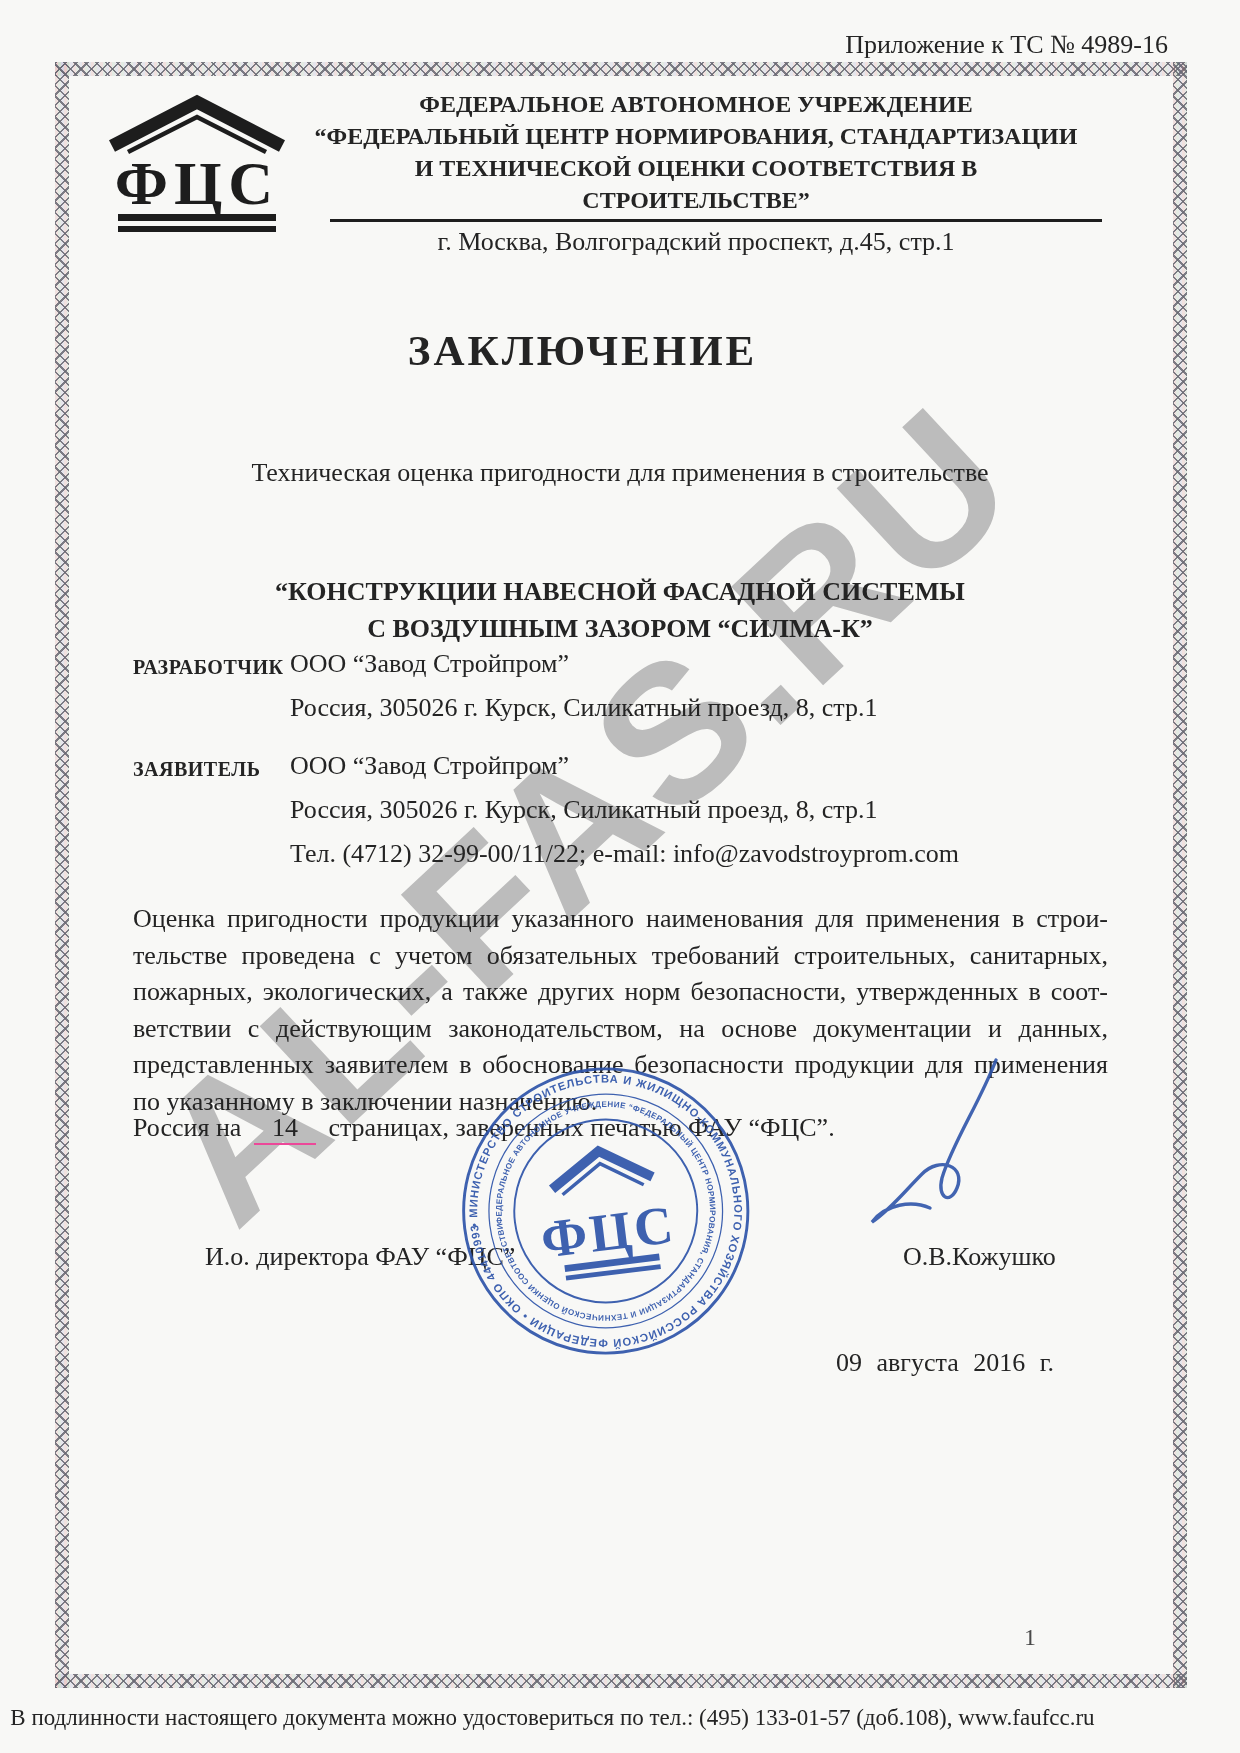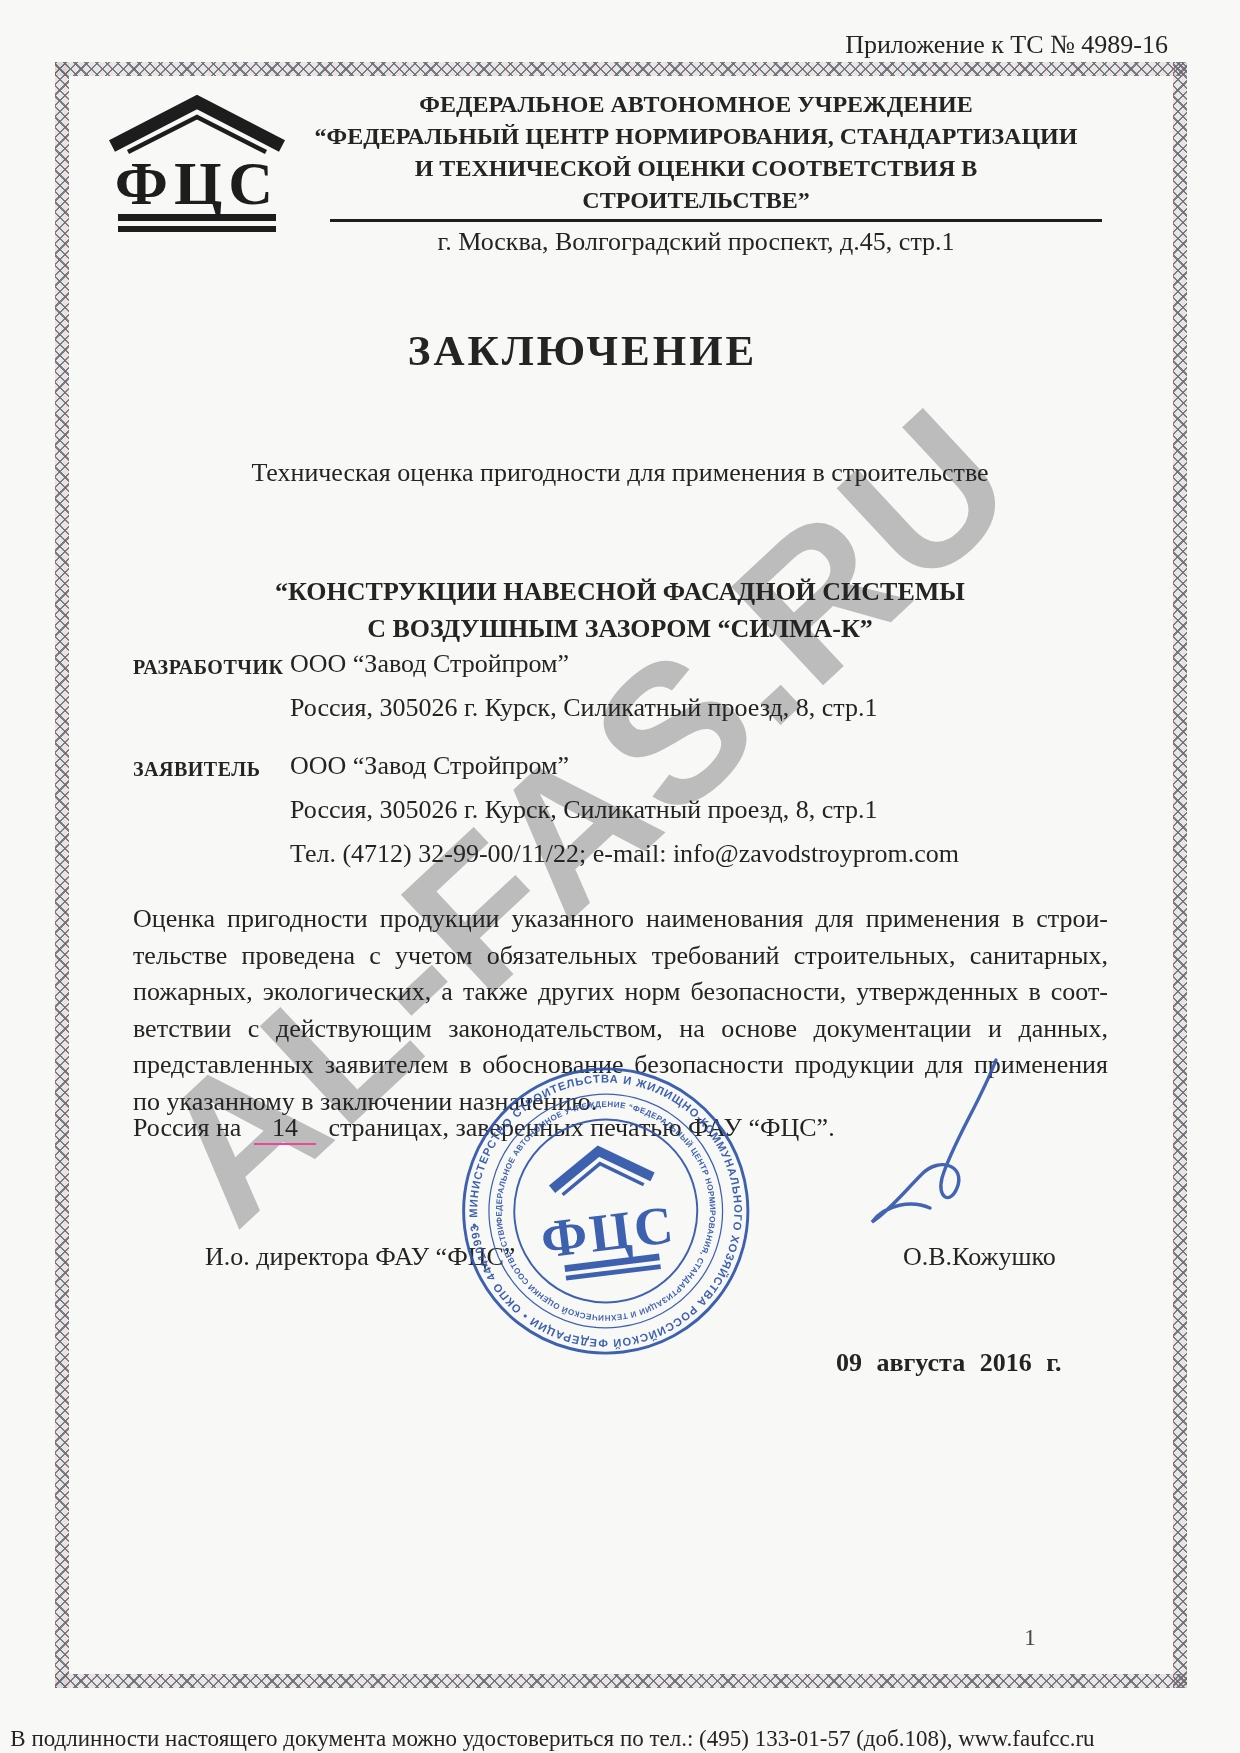--- a/index.html
+++ b/index.html
@@ -56,23 +56,23 @@
   .body-line{text-align:justify;text-align-last:justify;}
   .body-line.last{text-align-last:left;}
   .total-line{position:absolute;left:133px;top:1113px;font-size:26px;z-index:2;}
   .pages-value{display:inline-block;min-width:62px;text-align:center;
     border-bottom:2px solid #ec4899;margin:0 6px;}
   
   .signer-position{position:absolute;left:205px;top:1242px;font-size:26px;z-index:2;}
   .signer-name{position:absolute;left:903px;top:1242px;font-size:26px;z-index:2;}
   .stamp{position:absolute;left:460px;top:1065px;z-index:3;transform:rotate(-7deg);opacity:0.92;}
   .signature{position:absolute;left:828px;top:1052px;z-index:4;opacity:0.9;}
-  .date-line{position:absolute;left:836px;top:1348px;font-size:26px;z-index:2;word-spacing:8px;font-weight:bold;}
+  .date-line{position:absolute;left:836px;top:1348px;font-size:26px;z-index:2;word-spacing:8px;}
   .page-number{position:absolute;left:1024px;top:1624px;font-size:24px;color:#4a4a4a;z-index:2;}
-  .footer-note{position:absolute;left:0;top:1705px;width:1105px;text-align:center;font-size:23px;z-index:2;margin-top:21px;}
+  .footer-note{position:absolute;left:0;top:1705px;width:1105px;text-align:center;font-size:23px;z-index:2;}
 </style>
 </head>
 <body>
 
 <div class="page">
 
   <div class="watermark">AL-FAS.RU</div>
 
   <div class="annex">Приложение к ТС № 4989-16</div>
 

